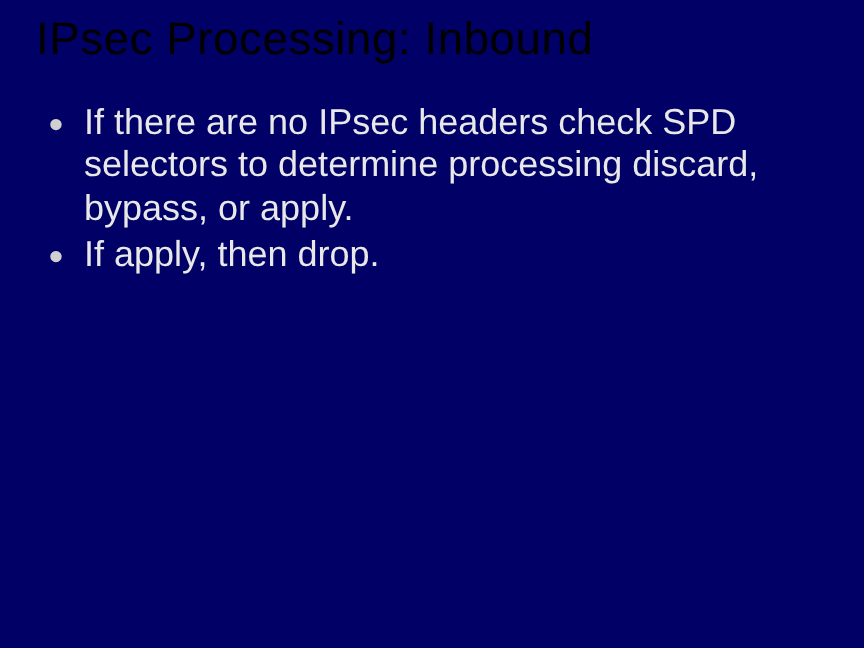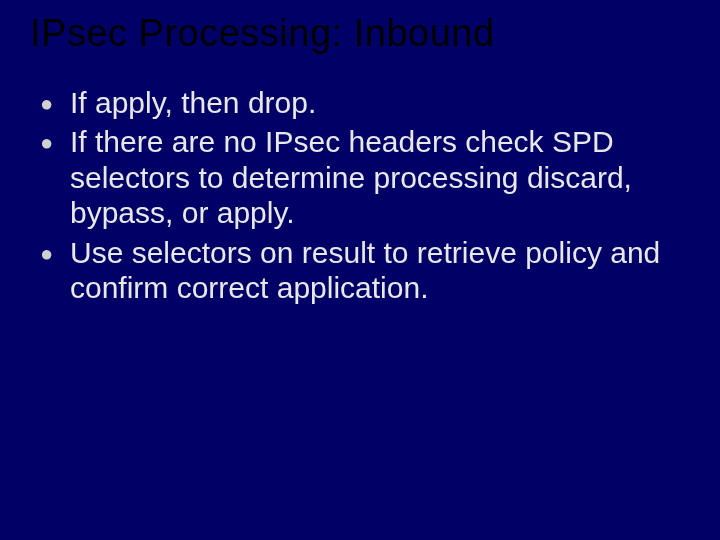--- a/index.html
+++ b/index.html
@@ -47,17 +47,16 @@
     font-size: 22px;
     vertical-align: 2px;
   }
 </style>
 </head>
 <body>
 
 <div class="slide">
   <h1 class="title">IPsec Processing: Inbound</h1>
   <ul class="bullets">
+    <li><span class="dot">●</span><span>If there are no IPsec headers check SPD selectors to determine processing discard, bypass, or apply.</span></li>
     <li><span class="dot">●</span><span>If apply, then drop.</span></li>
-    <li><span class="dot">●</span><span>If there are no IPsec headers check SPD selectors to determine processing discard, bypass, or apply.</span></li>
-    <li><span class="dot">●</span><span>Use selectors on result to retrieve policy and confirm correct application.</span></li>
   </ul>
 </div>
 
 </body></html>

